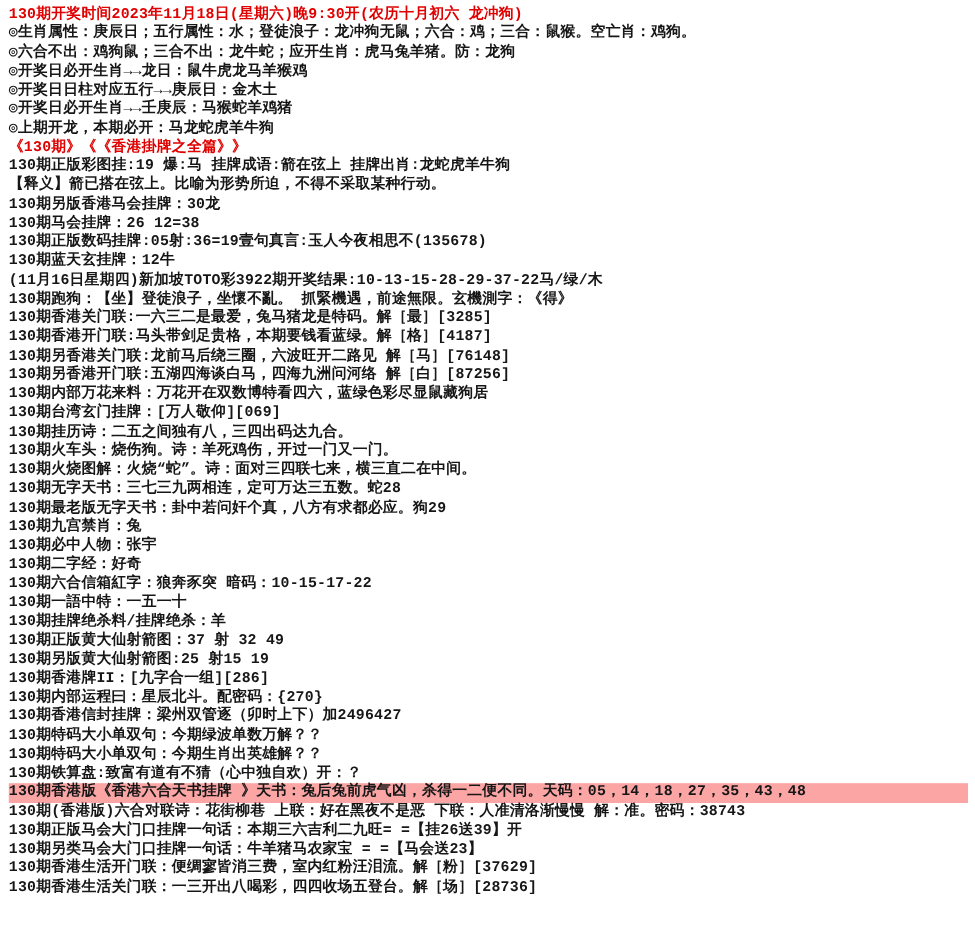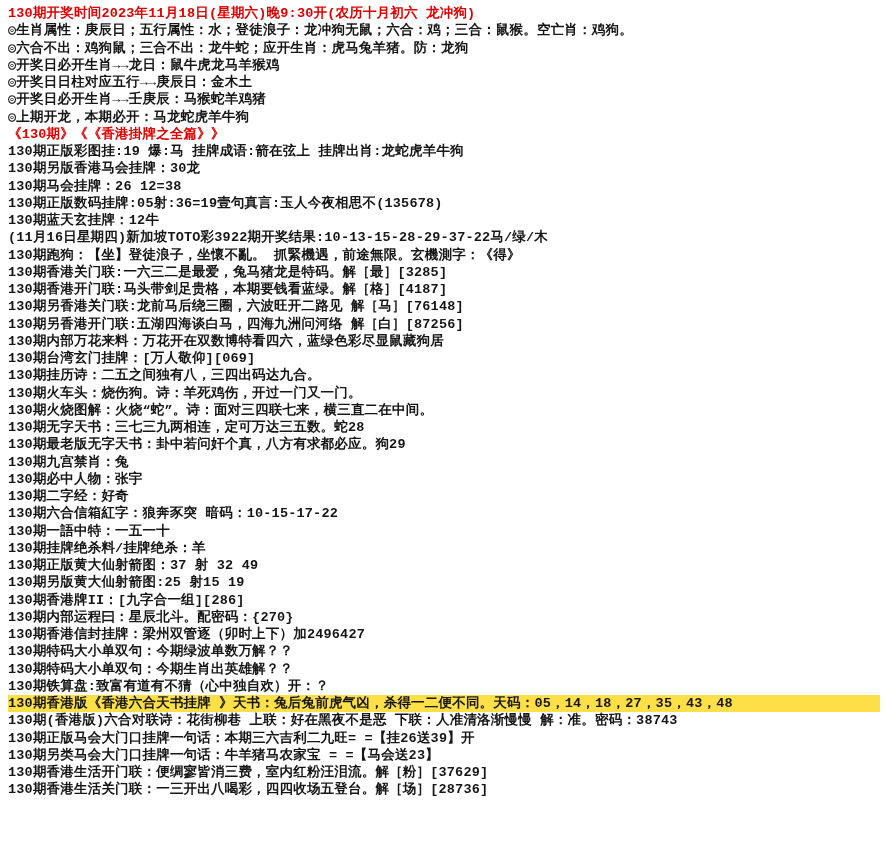--- a/index.html
+++ b/index.html
@@ -20,35 +20,36 @@
     font-weight: bold;
     color: #161616;
     line-height: 17.25px;
     letter-spacing: 0.2px;
   }
   .line {
     white-space: nowrap;
     height: 17.25px;
   }
   .line.red { color: #e00000; }
-  .line.highlight { background: #fde047; }
+  .line.highlight { background: #fca5a5; }
 </style>
 </head>
 <body>
 
 <main class="page" id="doc-root">
     <div class="line red">130期开奖时间2023年11月18日(星期六)晚9:30开(农历十月初六 龙冲狗)</div>
     <div class="line">◎生肖属性：庚辰日；五行属性：水；登徒浪子：龙冲狗无鼠；六合：鸡；三合：鼠猴。空亡肖：鸡狗。</div>
     <div class="line">◎六合不出：鸡狗鼠；三合不出：龙牛蛇；应开生肖：虎马兔羊猪。防：龙狗</div>
     <div class="line">◎开奖日必开生肖→→龙日：鼠牛虎龙马羊猴鸡</div>
     <div class="line">◎开奖日日柱对应五行→→庚辰日：金木土</div>
     <div class="line">◎开奖日必开生肖→→壬庚辰：马猴蛇羊鸡猪</div>
     <div class="line">◎上期开龙，本期必开：马龙蛇虎羊牛狗</div>
     <div class="line red">《130期》《《香港掛牌之全篇》》</div>
     <div class="line">130期正版彩图挂:19 爆:马 挂牌成语:箭在弦上 挂牌出肖:龙蛇虎羊牛狗</div>
+    <div class="line">【释义】箭已搭在弦上。比喻为形势所迫，不得不采取某种行动。</div>
     <div class="line">130期另版香港马会挂牌：30龙</div>
     <div class="line">130期马会挂牌：26 12=38</div>
     <div class="line">130期正版数码挂牌:05射:36=19壹句真言:玉人今夜相思不(135678)</div>
     <div class="line">130期蓝天玄挂牌：12牛</div>
     <div class="line">(11月16日星期四)新加坡TOTO彩3922期开奖结果:10-13-15-28-29-37-22马/绿/木</div>
     <div class="line">130期跑狗：【坐】登徒浪子，坐懷不亂。 抓緊機遇，前途無限。玄機測字：《得》</div>
     <div class="line">130期香港关门联:一六三二是最爱，兔马猪龙是特码。解［最］[3285]</div>
     <div class="line">130期香港开门联:马头带剑足贵格，本期要钱看蓝绿。解［格］[4187]</div>
     <div class="line">130期另香港关门联:龙前马后绕三圈，六波旺开二路见 解［马］[76148]</div>
     <div class="line">130期另香港开门联:五湖四海谈白马，四海九洲问河络 解［白］[87256]</div>

